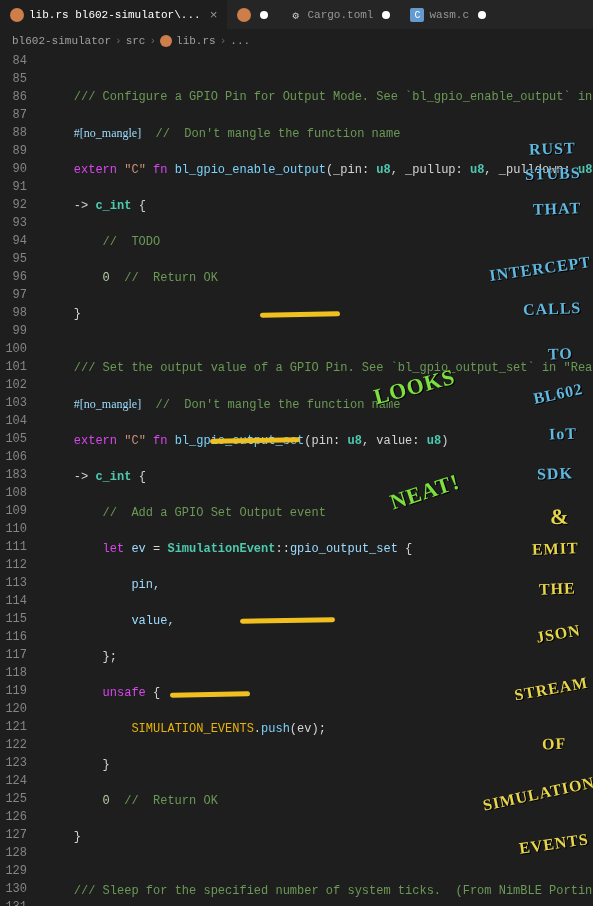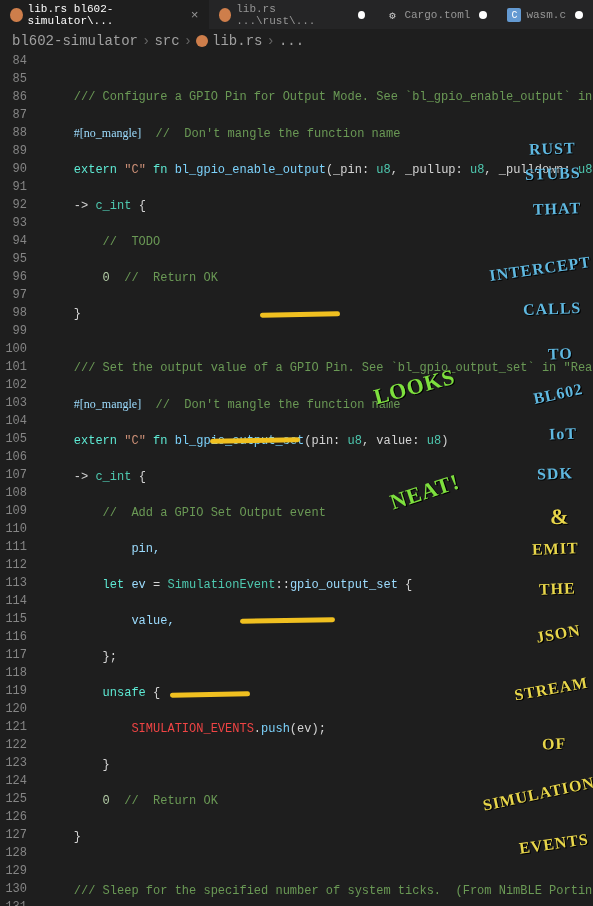--- a/index.html
+++ b/index.html
@@ -59,21 +59,21 @@
   justify-content: center;
   color: #cccccc;
 }
 .close-x { color: #969696; font-size: 13px; padding-left: 4px; }
 .dirty { width: 8px; height: 8px; background: #fff; border-radius: 50%; margin-left: 4px; }
 .breadcrumb {
   display: flex;
   align-items: center;
   height: 22px;
   padding: 0 12px;
-  font-size: 14px;
+  font-size: 11px;
   color: #a0a0a0;
   gap: 4px;
 }
 .bc-sep { color: #666; }
 .editor {
   display: flex;
   position: relative;
 }
 .gutter {
   width: 45px;
@@ -84,26 +84,26 @@
   font-size: 12px;
   user-select: none;
 }
 .code {
   flex: 1;
   line-height: 18px;
   white-space: pre;
   overflow: hidden;
 }
 .c-comment { color: #6A9955; }
-.c-keyword { color: #5eead4; }
+.c-keyword { color: #d946ef; }
 .c-string { color: #ce9178; }
-.c-type { color: #4ec9b0; }
+.c-type { color: #4ec9b0; font-weight: bold; }
 .c-fn { color: #7dd3fc; }
 .c-var { color: #9cdcfe; }
-.c-const { color: #ef4444; }
+.c-const { color: #eab308; }
 .c-num { color: #b5cea8; }
 .c-punct { color: #d4d4d4; }
 .c-attr { color: #9cdcfe; font-family: Liberation Serif, serif; }
 .annotations {
   position: absolute;
   right: 2px;
   top: 55px;
   height: 850px;
   pointer-events: none;
   font-weight: bold;
@@ -133,21 +133,20 @@
 <body>
 
 <div class="tabs">
   <div class="tab active">
     <span class="rust-icon"></span>
     <span>lib.rs bl602-simulator\...</span>
     <span class="close-x">×</span>
   </div>
   <div class="tab">
     <span class="rust-icon"></span>
-    <span>lib.rs  ...\rust\...</span>
     <span class="dirty"></span>
   </div>
   <div class="tab">
     <span class="cargo-icon">⚙</span>
     <span>Cargo.toml</span>
     <span class="dirty"></span>
   </div>
   <div class="tab">
     <span class="c-icon">C</span>
     <span>wasm.c</span>
@@ -184,21 +183,21 @@
       <div>97</div>
       <div>98</div>
       <div>99</div>
       <div>100</div>
       <div>101</div>
       <div>102</div>
       <div>103</div>
       <div>104</div>
       <div>105</div>
       <div>106</div>
-      <div>107</div>
+      <div>183</div>
       <div>108</div>
       <div>109</div>
       <div>110</div>
       <div>111</div>
       <div>112</div>
       <div>113</div>
       <div>114</div>
       <div>115</div>
       <div>116</div>
       <div>117</div>
@@ -225,22 +224,22 @@
 <div>    <span class="c-punct">-&gt; </span><span class="c-type">c_int </span><span class="c-punct">{</span></div>
 <div>        <span class="c-comment">//  TODO</span></div>
 <div>        <span class="c-num">0</span><span class="c-comment">  //  Return OK</span></div>
 <div>    <span class="c-punct">}</span></div>
 <div></div>
 <div>    <span class="c-comment">/// Set the output value of a GPIO Pin. See `bl_gpio_output_set` in "Read a</span></div>
 <div>    <span class="c-attr">#[no_mangle]</span>  <span class="c-comment">//  Don't mangle the function name</span></div>
 <div>    <span class="c-keyword">extern </span><span class="c-string">"C" </span><span class="c-keyword">fn </span><span class="c-fn">bl_gpio_output_set</span><span class="c-punct">(pin: </span><span class="c-type">u8</span><span class="c-punct">, value: </span><span class="c-type">u8</span><span class="c-punct">)</span></div>
 <div>    <span class="c-punct">-&gt; </span><span class="c-type">c_int </span><span class="c-punct">{</span></div>
 <div>        <span class="c-comment">//  Add a GPIO Set Output event</span></div>
+<div>        <span class="c-keyword">let </span><span class="c-var">ev</span><span class="c-punct"> = </span><span class="c-type">SimulationEvent</span><span class="c-punct">::</span><span class="c-var">gpio_output_set </span><span class="c-punct">{</span></div>
 <div>            <span class="c-var">pin,</span></div>
-<div>        <span class="c-keyword">let </span><span class="c-var">ev</span><span class="c-punct"> = </span><span class="c-type">SimulationEvent</span><span class="c-punct">::</span><span class="c-var">gpio_output_set </span><span class="c-punct">{</span></div>
 <div>            <span class="c-var">value,</span></div>
 <div>        <span class="c-punct">};</span></div>
 <div>        <span class="c-keyword">unsafe </span><span class="c-punct">{</span></div>
 <div>            <span class="c-const">SIMULATION_EVENTS</span><span class="c-punct">.</span><span class="c-fn">push</span><span class="c-punct">(ev);</span></div>
 <div>        <span class="c-punct">}</span></div>
 <div>        <span class="c-num">0</span><span class="c-comment">  //  Return OK</span></div>
 <div>    <span class="c-punct">}</span></div>
 <div></div>
 <div>    <span class="c-comment">/// Sleep for the specified number of system ticks.  (From NimBLE Porting L</span></div>
 

